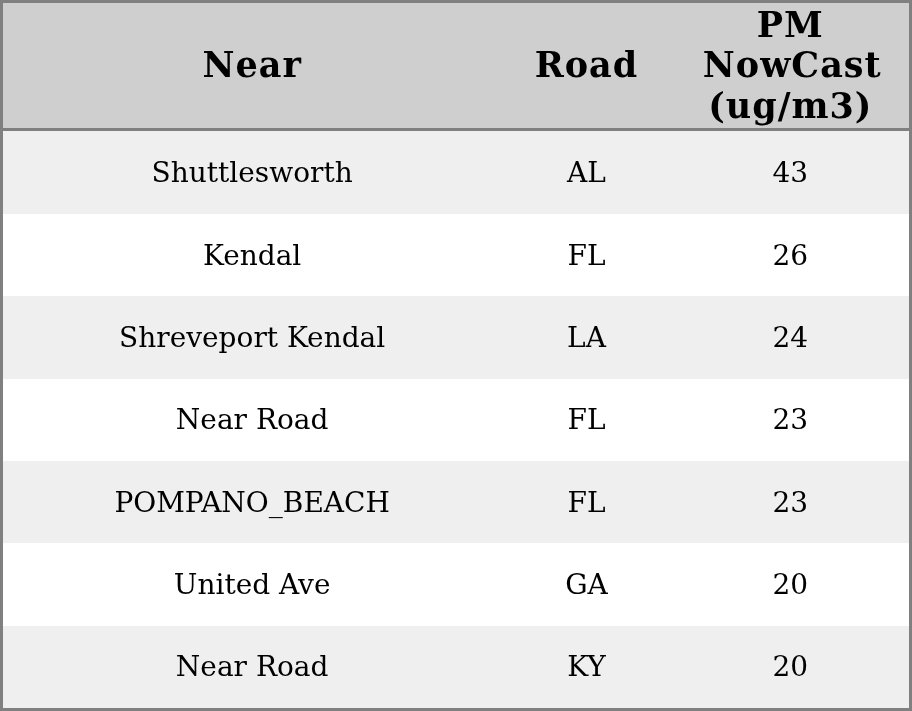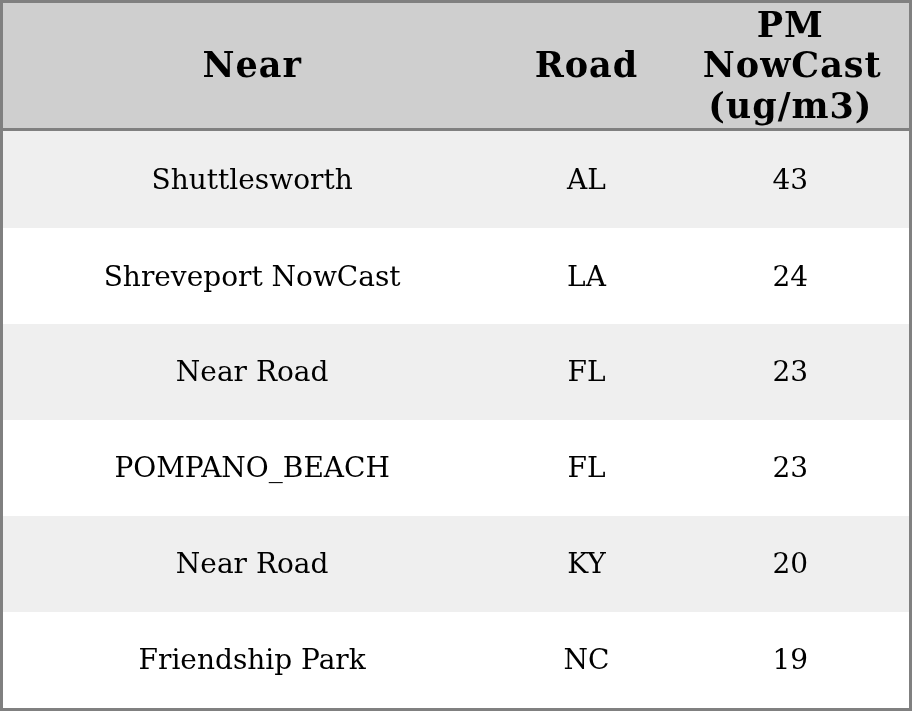--- a/index.html
+++ b/index.html
@@ -83,39 +83,44 @@
         </th>
       </tr>
     </thead>
     <tbody id="table-body">
         <tr>
           <td>Shuttlesworth</td>
           <td>AL</td>
           <td>43</td>
         </tr>
         <tr>
-          <td>Shreveport NowCast</td>
+          <td>Kendal</td>
+          <td>FL</td>
+          <td>26</td>
+        </tr>
+        <tr>
+          <td>Shreveport Kendal</td>
           <td>LA</td>
           <td>24</td>
         </tr>
         <tr>
           <td>Near Road</td>
           <td>FL</td>
           <td>23</td>
         </tr>
         <tr>
           <td>POMPANO_BEACH</td>
           <td>FL</td>
           <td>23</td>
         </tr>
         <tr>
+          <td>United Ave</td>
+          <td>GA</td>
+          <td>20</td>
+        </tr>
+        <tr>
           <td>Near Road</td>
           <td>KY</td>
           <td>20</td>
-        </tr>
-        <tr>
-          <td>Friendship Park</td>
-          <td>NC</td>
-          <td>19</td>
         </tr>
       </tbody>
   </table>
 </div>
 
 </body></html>

